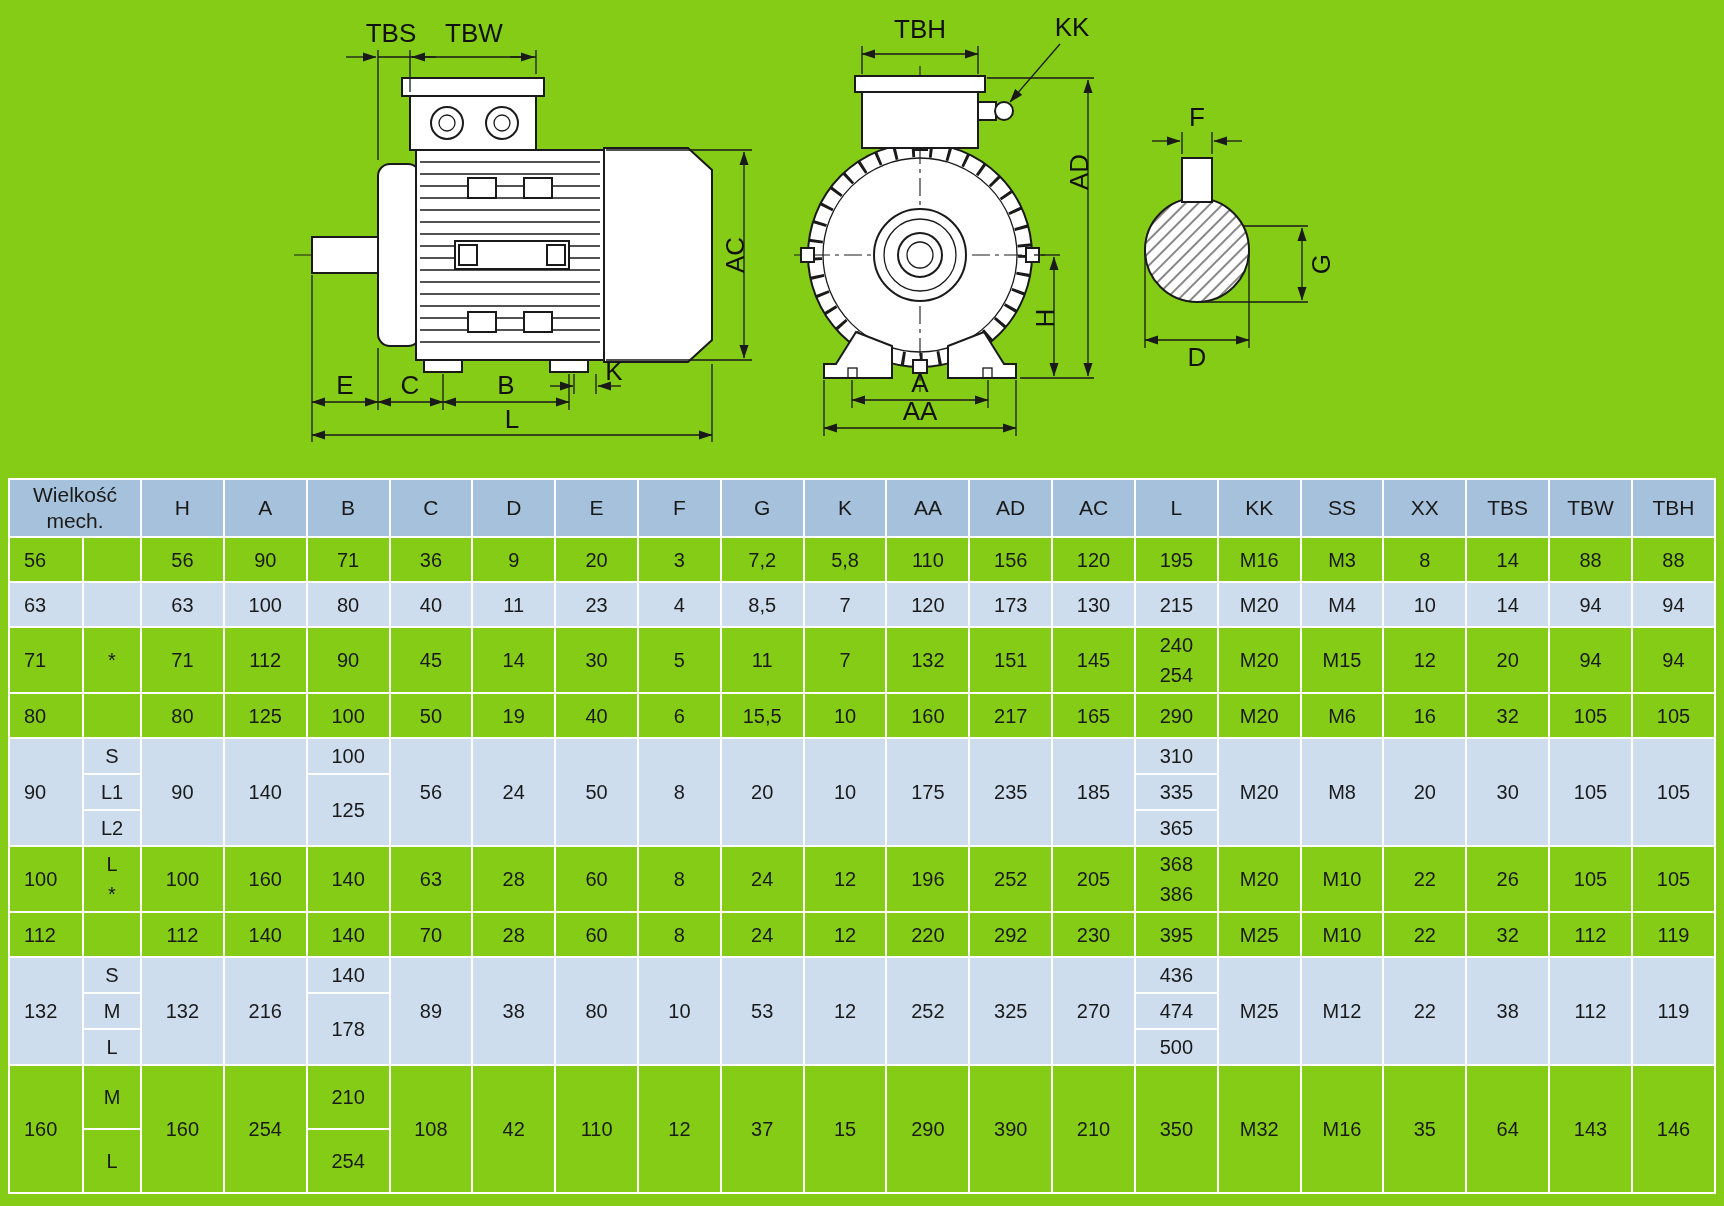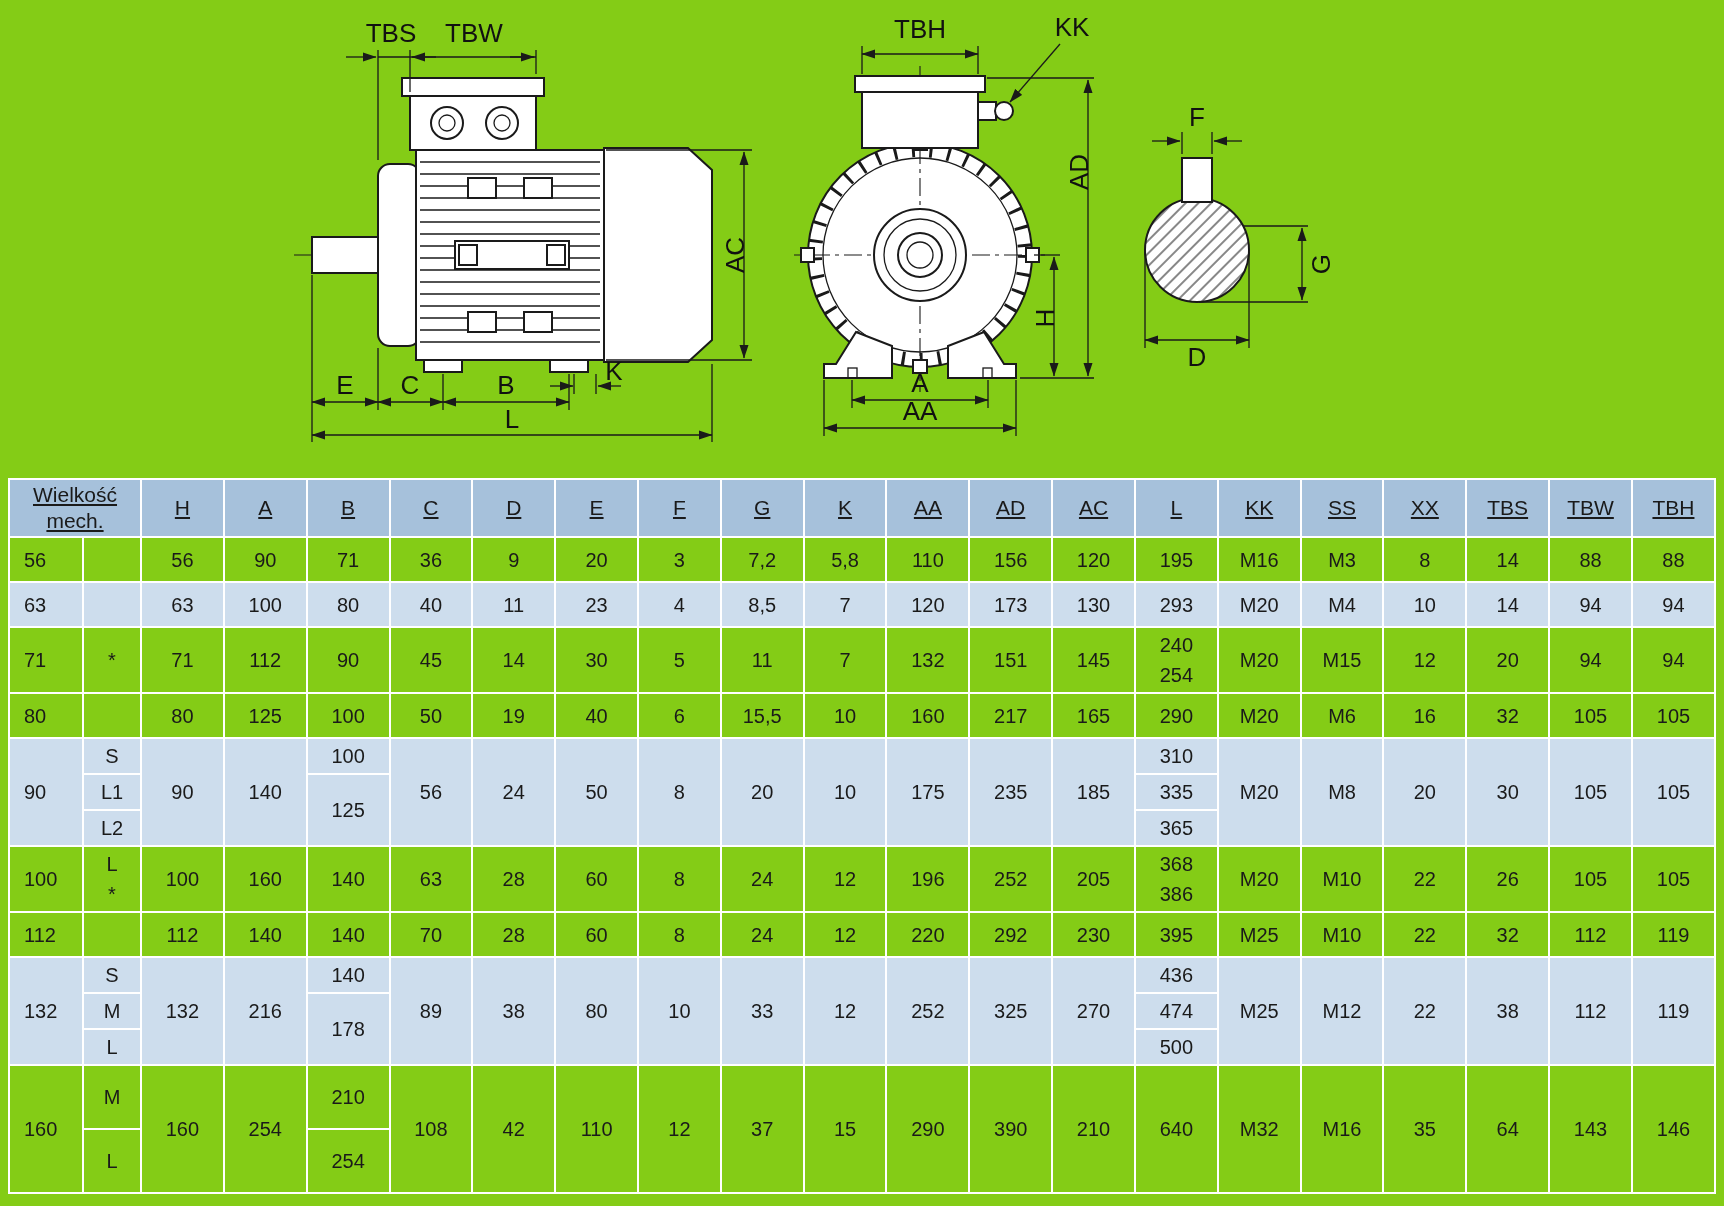--- a/index.html
+++ b/index.html
@@ -11,21 +11,21 @@
   body{margin:0;background:#fff;font-family:"Liberation Sans",sans-serif;color:#1a1a1a;}
   .page{width:1724px;height:1206px;overflow:hidden;background:#84cc16;position:relative;}
   .drawing-area{width:1724px;height:474px;}
   svg text{font-family:"Liberation Sans",sans-serif;}
   .s2{stroke:var(--line);stroke-width:2;fill:none;}
   .s1{stroke:var(--line);stroke-width:1.3;fill:none;}
   .fw{fill:#fff;stroke:var(--line);stroke-width:2;}
   .cl{stroke:var(--line);stroke-width:1.1;fill:none;stroke-dasharray:18 5 4 5;}
   .dim{font-size:26px;fill:#111;}
   table{border-collapse:collapse;table-layout:fixed;width:1708px;margin:4px 8px 0 8px;}
-  thead tr{height:58px;text-decoration:underline;}
+  thead tr{height:58px;}
   th{background:var(--header-bg);font-weight:normal;font-size:21px;border:2px solid #fff;color:#1a1a1a;vertical-align:middle;text-align:center;}
   .label-head{white-space:pre-line;line-height:1.25;}
   td{text-align:center;vertical-align:middle;font-size:20px;border:2px solid #fff;padding:2px;white-space:pre-line;line-height:1.5;}
   td.shade{background:var(--row-shade);}
   td.size-cell{text-align:left;padding-left:14px;}
 </style>
 </head>
 <body>
 
 <div class="page">
@@ -224,21 +224,21 @@
           <td class="shade">80</td>
           <td class="shade">40</td>
           <td class="shade">11</td>
           <td class="shade">23</td>
           <td class="shade">4</td>
           <td class="shade">8,5</td>
           <td class="shade">7</td>
           <td class="shade">120</td>
           <td class="shade">173</td>
           <td class="shade">130</td>
-          <td class="shade">293</td>
+          <td class="shade">215</td>
           <td class="shade">M20</td>
           <td class="shade">M4</td>
           <td class="shade">10</td>
           <td class="shade">14</td>
           <td class="shade">94</td>
           <td class="shade">94</td>
         </tr>
         <tr style="height: 45px;">
           <td class="size-cell">71</td>
           <td>*</td>
@@ -369,21 +369,21 @@
         <tr style="height: 36px;">
           <td class="size-cell shade" rowspan="3">132</td>
           <td class="shade">S</td>
           <td class="shade" rowspan="3">132</td>
           <td class="shade" rowspan="3">216</td>
           <td class="shade">140</td>
           <td class="shade" rowspan="3">89</td>
           <td class="shade" rowspan="3">38</td>
           <td class="shade" rowspan="3">80</td>
           <td class="shade" rowspan="3">10</td>
-          <td class="shade" rowspan="3">33</td>
+          <td class="shade" rowspan="3">53</td>
           <td class="shade" rowspan="3">12</td>
           <td class="shade" rowspan="3">252</td>
           <td class="shade" rowspan="3">325</td>
           <td class="shade" rowspan="3">270</td>
           <td class="shade">436</td>
           <td class="shade" rowspan="3">M25</td>
           <td class="shade" rowspan="3">M12</td>
           <td class="shade" rowspan="3">22</td>
           <td class="shade" rowspan="3">38</td>
           <td class="shade" rowspan="3">112</td>
@@ -406,21 +406,21 @@
           <td>210</td>
           <td rowspan="2">108</td>
           <td rowspan="2">42</td>
           <td rowspan="2">110</td>
           <td rowspan="2">12</td>
           <td rowspan="2">37</td>
           <td rowspan="2">15</td>
           <td rowspan="2">290</td>
           <td rowspan="2">390</td>
           <td rowspan="2">210</td>
-          <td rowspan="2">640</td>
+          <td rowspan="2">350</td>
           <td rowspan="2">M32</td>
           <td rowspan="2">M16</td>
           <td rowspan="2">35</td>
           <td rowspan="2">64</td>
           <td rowspan="2">143</td>
           <td rowspan="2">146</td>
         </tr>
         <tr style="height: 64px;">
           <td>L</td>
           <td>254</td>

